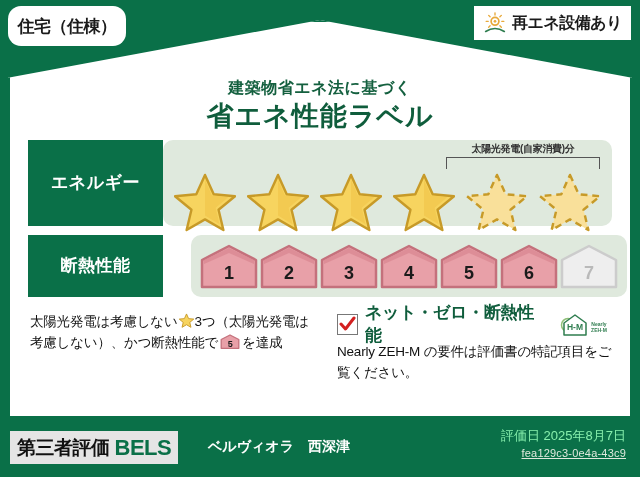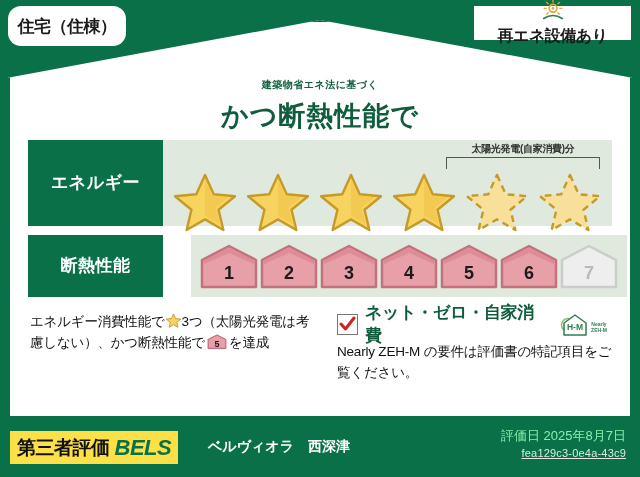--- a/index.html
+++ b/index.html
@@ -15,56 +15,56 @@
   .tag{
     position:absolute;background:#ffffff;display:flex;align-items:center;
     justify-content:center;box-sizing:border-box;
   }
   .tag-house{
     left:8px;top:6px;width:118px;height:40px;
     font-size:17px;font-weight:700;color:#1b1b1b;letter-spacing:-.5px;border-radius:13px;
   }
   .tag-solar{
     right:9px;top:6px;width:157px;height:34px;gap:5px;
-    font-size:16px;font-weight:700;color:#1b1b1b;letter-spacing:-.5px;flex-direction:column;
+    font-size:16px;font-weight:700;color:#1b1b1b;letter-spacing:-.5px;
   }
   .solar-icon{width:24px;height:22px;flex:0 0 auto;display:block;}
 
   
   .panel{
     position:absolute;left:8px;top:20px;width:624px;height:398px;
     background:#ffffff;
     border:2px solid #0a7048;
     box-sizing:border-box;
     clip-path:polygon(0% 100%, 0% 14.5%, 50% 0%, 100% 14.5%, 100% 100%);
   }
   .panel-inner{position:absolute;left:8px;top:20px;width:624px;height:398px;}
 
   .sub-title{
     position:absolute;left:0;top:58px;width:624px;text-align:center;
-    font-size:10px;font-weight:700;color:#14603f;letter-spacing:.5px;
+    font-size:16px;font-weight:700;color:#14603f;letter-spacing:.5px;
   }
   .main-title{
     position:absolute;left:0;top:78px;width:624px;text-align:center;
     font-size:27px;font-weight:700;color:#0f5d3c;letter-spacing:1px;
   }
 
   
   .row{position:absolute;left:20px;width:584px;display:flex;align-items:stretch;}
   .row-energy{top:120px;height:86px;}
   .row-insul{top:215px;height:62px;gap:28px;}
 
   .row-label{
     background:#0a7048;color:#ffffff;flex:0 0 135px;
     display:flex;flex-direction:column;align-items:center;justify-content:center;
     font-size:17px;font-weight:700;line-height:1.28;letter-spacing:.5px;
   }
   .row-body{
     flex:1 1 auto;background:#dfe9dd;position:relative;
-    display:flex;align-items:flex-end;
+    display:flex;align-items:flex-end;border-radius:10px;
   }
 
   
   .stars{display:flex;align-items:flex-end;width:100%;height:100%;
          justify-content:space-around;padding:0 6px;box-sizing:border-box;}
   .star{width:62px;height:60px;display:block;position:relative;top:6px;}
 
   
   .solar-bracket{
     position:absolute;right:8px;top:2px;width:162px;height:32px;
@@ -105,25 +105,25 @@
   .inline-grade{width:20px;height:15px;vertical-align:-2px;margin:0 2px;position:relative;display:inline-block;}
   .inline-grade .ignum{
     position:absolute;left:0;right:0;bottom:0px;text-align:center;
     font-size:9px;font-weight:700;color:#1b1b1b;line-height:1;
   }
   .zehm-logo{width:52px;height:26px;margin-left:4px;flex:0 0 auto;}
 
   
   .footer{position:absolute;left:0;bottom:0;width:640px;height:56px;background:#0a7048;}
   .bels-box{
-    position:absolute;left:10px;top:10px;height:33px;background:#fde047;
+    position:absolute;left:10px;top:10px;height:33px;background:#e5e5e5;
     display:flex;align-items:center;padding:0 7px;box-sizing:border-box;
   }
   .bels-jp{font-size:19px;font-weight:700;color:#111;letter-spacing:-.5px;}
-  .bels-en{font-size:22px;font-weight:700;color:#0a7048;letter-spacing:-.5px;margin-left:5px;font-style:italic;}
+  .bels-en{font-size:22px;font-weight:700;color:#0a7048;letter-spacing:-.5px;margin-left:5px;}
   .prop-name{
     position:absolute;left:208px;top:17px;color:#fff;font-size:14px;
     font-weight:700;letter-spacing:0px;
   }
   .eval-date{
     position:absolute;right:14px;top:6px;color:#86efac;font-size:13px;
     font-weight:400;
   }
   .eval-id{
     position:absolute;right:14px;top:26px;color:#dfe9dd;font-size:11px;
@@ -133,21 +133,21 @@
 </head>
 <body>
 
 <div class="label-root">
 
   <div class="panel"></div>
 
   <div class="panel-inner">
 
     <div class="sub-title">建築物省エネ法に基づく</div>
-    <div class="main-title">かつ断熱性能で</div>
+    <div class="main-title">省エネ性能ラベル</div>
 
     <div class="row row-energy">
       <div class="row-label">
         <span>エネルギー</span>
       </div>
       <div class="row-body">
         <div class="stars">
           <svg class="star" viewBox="0 0 64 62">
             <polygon points="32,3 41,23 63,25 46,39 51,60 32,49 13,60 18,39 1,25 23,23" fill="#f7d45f" stroke="#c79a28" stroke-width="2.5" stroke-linejoin="round"></polygon>
             <polygon points="32,8 39,24 56,26 43,37 47,54 32,45 32,8" fill="#f0c145" opacity=".55"></polygon>
@@ -232,35 +232,35 @@
               </svg>
             <span class="gnum">7</span>
           </span>
         </div>
       </div>
     </div>
 
     <div class="cols">
 
       <div class="col">
-        <div class="col-body"><span>エネルギー消費性能で</span><svg class="inline-star" viewBox="0 0 64 62">
+        <div class="col-body"><span>太陽光発電は考慮しない</span><svg class="inline-star" viewBox="0 0 64 62">
               <polygon points="32,3 41,23 63,25 46,39 51,60 32,49 13,60 18,39 1,25 23,23" fill="#f7d45f" stroke="#c79a28" stroke-width="4" stroke-linejoin="round"></polygon>
             </svg><span>3つ（太陽光発電は考慮しない）、かつ断熱性能で</span><span class="inline-grade"><svg viewBox="0 0 60 46" width="20" height="15">
                 <path d="M3,44 L3,17 L30,3 L57,17 L57,44 Z" fill="#e8a0a8" stroke="#c4717c" stroke-width="4" stroke-linejoin="round"></path>
               </svg><span class="ignum">5</span></span><span>を達成</span></div>
       </div>
 
       <div class="col col-right">
         <div class="col-head">
           <span class="chk">
             <svg width="17" height="17" viewBox="0 0 17 17">
                 <path d="M2,8 L6.5,13 L15,2" fill="none" stroke="#d32020" stroke-width="3" stroke-linecap="round" stroke-linejoin="round"></path>
               </svg>
           </span>
-          <span class="col-head-text">ネット・ゼロ・自家消費</span>
+          <span class="col-head-text">ネット・ゼロ・断熱性能</span>
           <svg class="zehm-logo" viewBox="0 0 104 52">
             <circle cx="16" cy="28" r="13" fill="none" stroke="#8fbf77" stroke-width="3"></circle>
             <path d="M8,48 L8,24 L30,8 L52,24 L52,48 Z" fill="#ffffff" stroke="#2f7d4f" stroke-width="3" stroke-linejoin="round"></path>
             <text x="30" y="38" font-size="17" font-weight="700" fill="#2f7d4f" text-anchor="middle" font-family="Liberation Sans, sans-serif">H-M</text>
             <text x="78" y="30" font-size="10" font-weight="700" fill="#2f7d4f" text-anchor="middle" font-family="Liberation Sans, sans-serif">Nearly</text>
             <text x="78" y="42" font-size="10" font-weight="700" fill="#2f7d4f" text-anchor="middle" font-family="Liberation Sans, sans-serif">ZEH-M</text>
           </svg>
         </div>
         <div class="col-body">Nearly ZEH-M の要件は評価書の特記項目をご覧ください。</div>
       </div>

